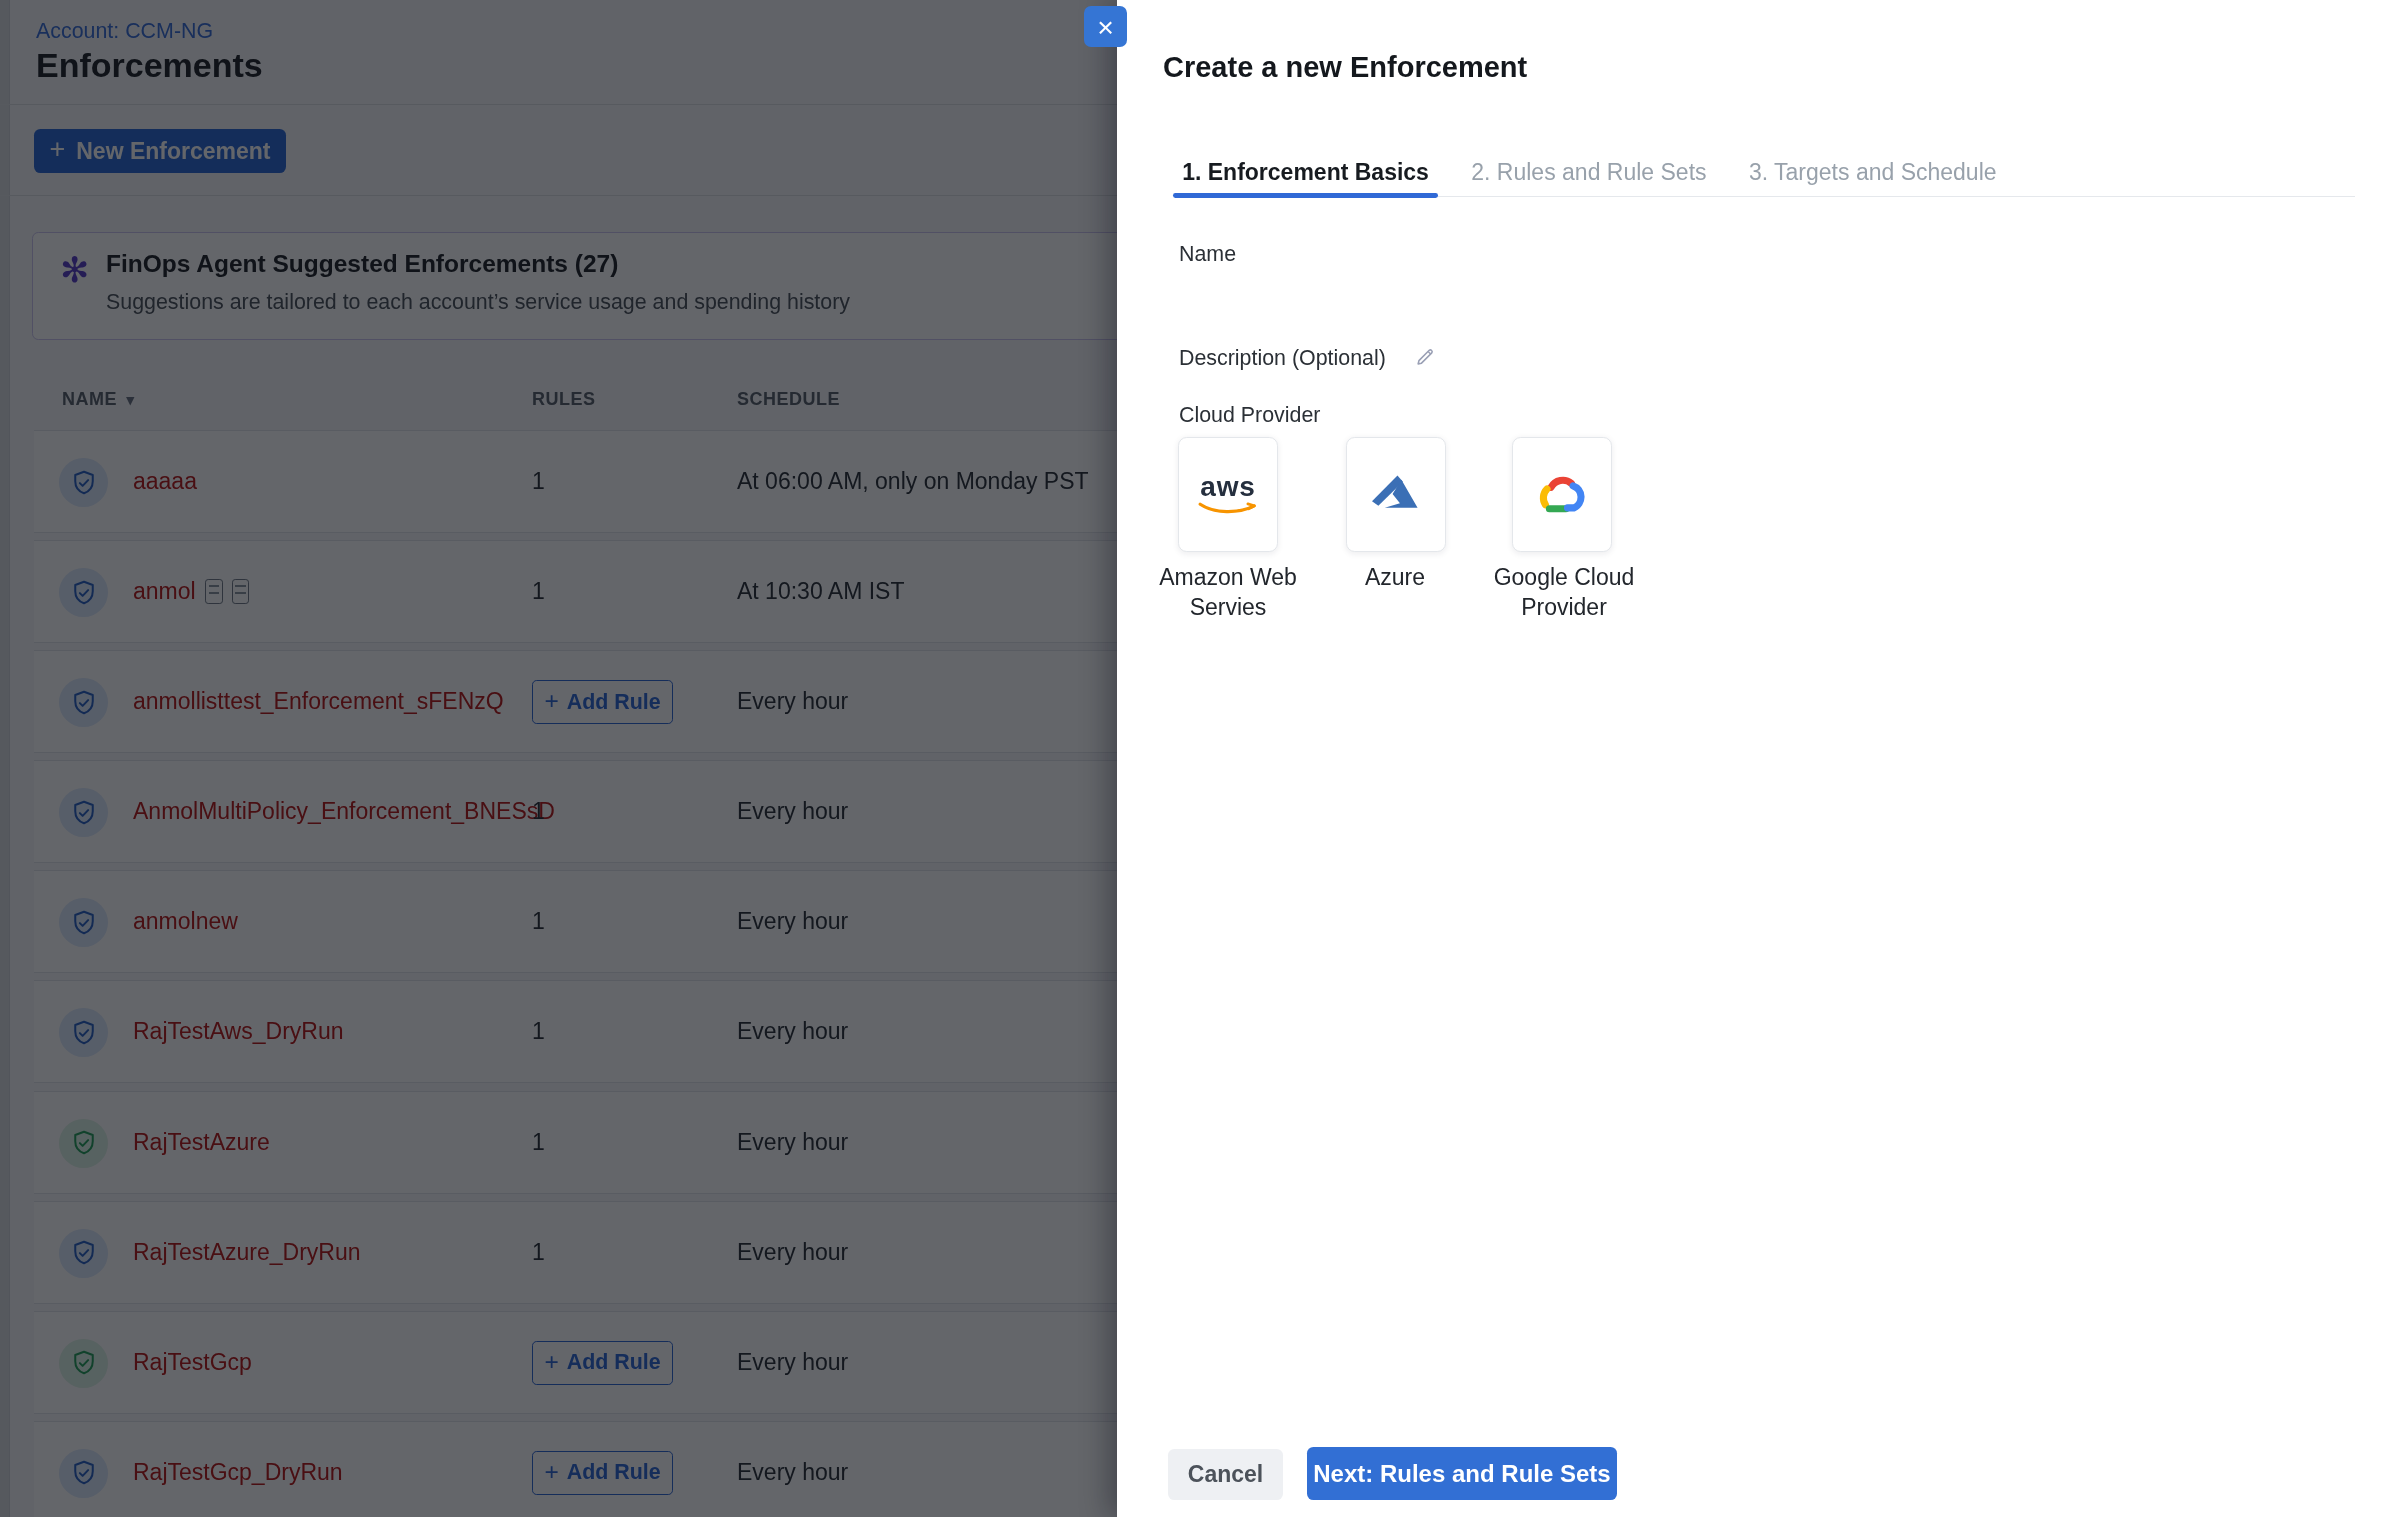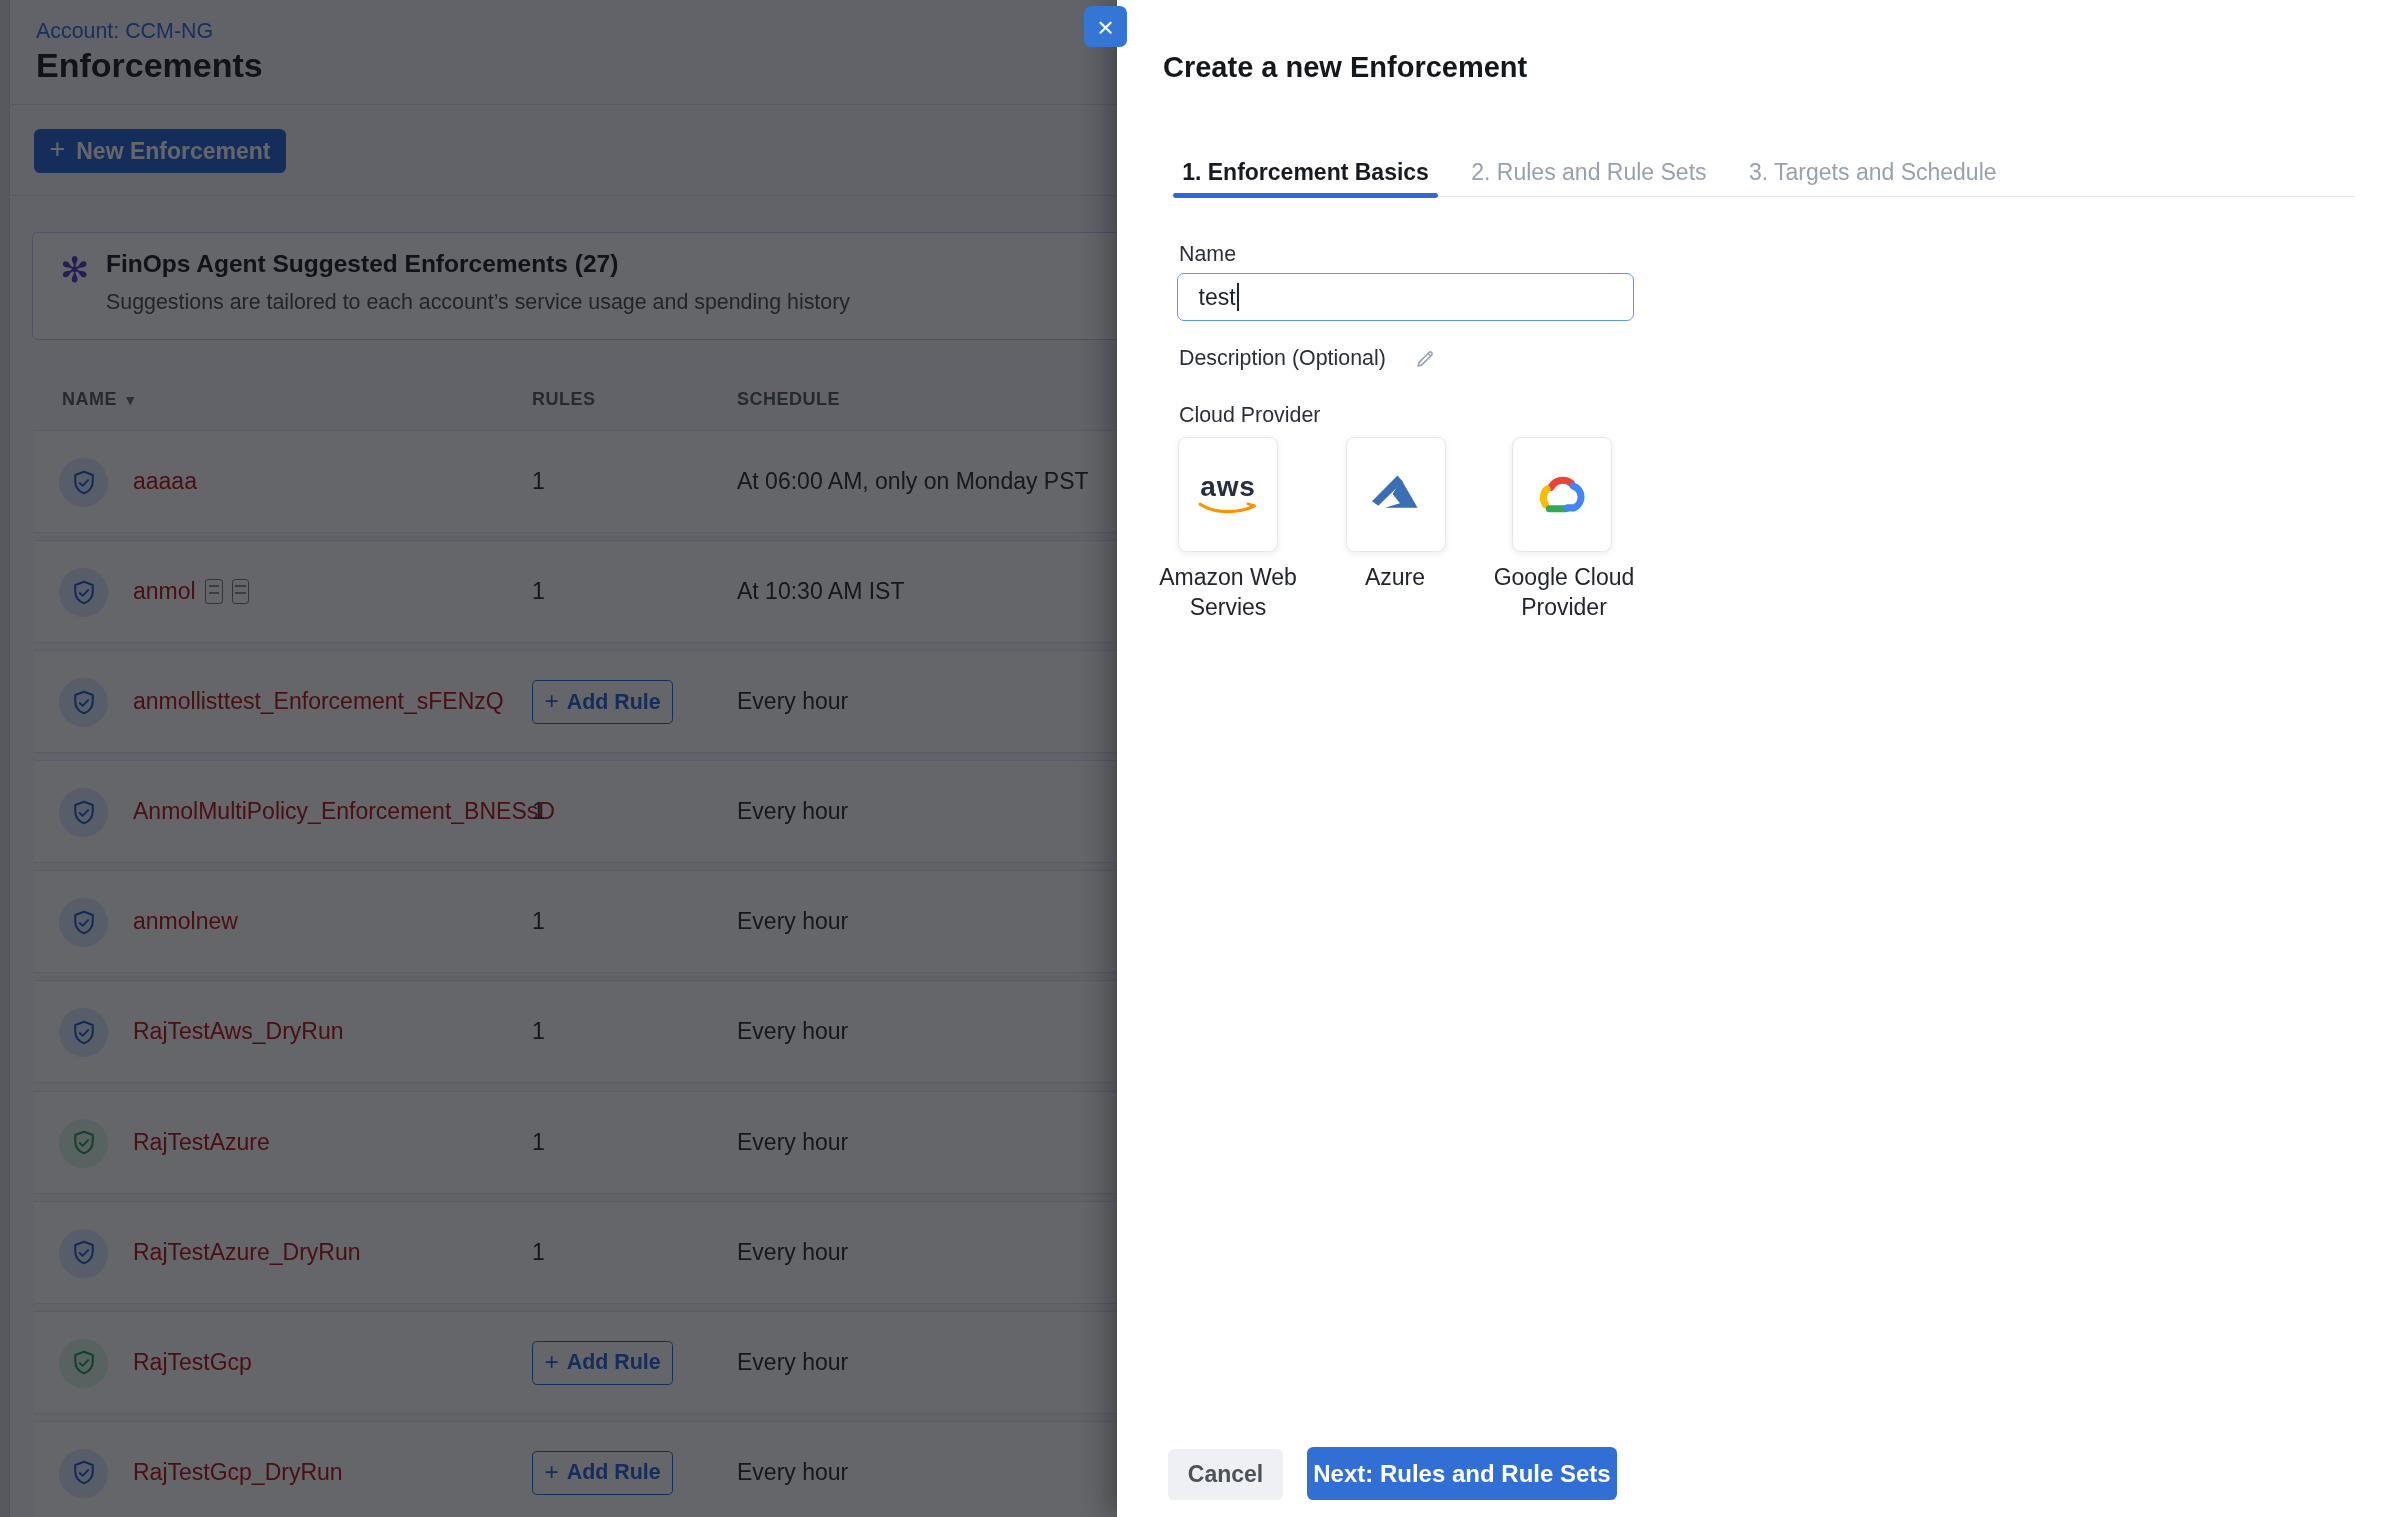--- a/index.html
+++ b/index.html
@@ -69,21 +69,21 @@
   .tab.active::after { content:""; position:absolute; left:-6.3px; right:-6.3px; bottom:-1.6px; height:4.7px;
                        background:#3069d6; border-radius:2.4px; }
 
   .form-label { position:absolute; left:62px; font-size:21.4px; color:#2b3036; }
   .lbl-name { top:242px; }
   .name-input { position:absolute; left:60px; top:273px; width:457px; height:48px; border:1.6px solid #5e97e8;
                 border-radius:7.1px; background:#fff; display:flex; align-items:center; padding-left:20.6px; cursor:text; }
   .name-input .val { font-size:23px; color:#1f2428; }
   .caret { display:inline-block; width:1.6px; height:28.5px; background:#23272c; margin-left:1.6px; }
 
-  .desc-row { position:absolute; left:62px; top:346px; display:flex; align-items:center; gap:28px; }
+  .desc-row { position:absolute; left:62px; top:346px; display:flex; align-items:flex-start; gap:28px; }
   .desc-row .form-lbl { font-size:21.4px; font-weight:500; color:#2b3036; }
   .pencil { width:22px; height:22px; cursor:pointer; }
 
   .lbl-cloud { top:403px; font-weight:500; }
 
   .card { position:absolute; top:437px; width:100px; height:115px; background:#fff; border:0.8px solid #e4e7eb;
           border-radius:8.7px; box-shadow:0 1.6px 6.3px rgba(20,30,50,0.08); display:flex; flex-direction:column;
           align-items:center; justify-content:center; cursor:pointer; }
   .card-aws { left:61px; }
   .card-azure { left:229px; }
@@ -281,24 +281,20 @@
 
     <h2 class="panel-title">Create a new Enforcement</h2>
 
     <div class="tabs" id="tabs">
         <div class="tab active">1. Enforcement Basics</div>
         <div class="tab">2. Rules and Rule Sets</div>
         <div class="tab">3. Targets and Schedule</div>
       </div>
 
     <label class="form-label lbl-name">Name</label>
-    <div class="name-input">
-      <span class="val">test</span>
-        <span class="caret"></span>
-    </div>
 
     <div class="desc-row">
       <span class="form-lbl">Description (Optional)</span>
       <svg class="pencil" viewBox="0 0 24 24" fill="none" stroke="#9aa0b5" stroke-width="1.7" stroke-linejoin="round">
         <path d="M4.5 19.5l.9-3.6L16.6 4.7a2 2 0 0 1 2.8 2.8L8.2 18.7l-3.7.8z"></path>
         <path d="M15.4 6l2.7 2.7"></path>
       </svg>
     </div>
 
     <label class="form-label lbl-cloud">Cloud Provider</label>

